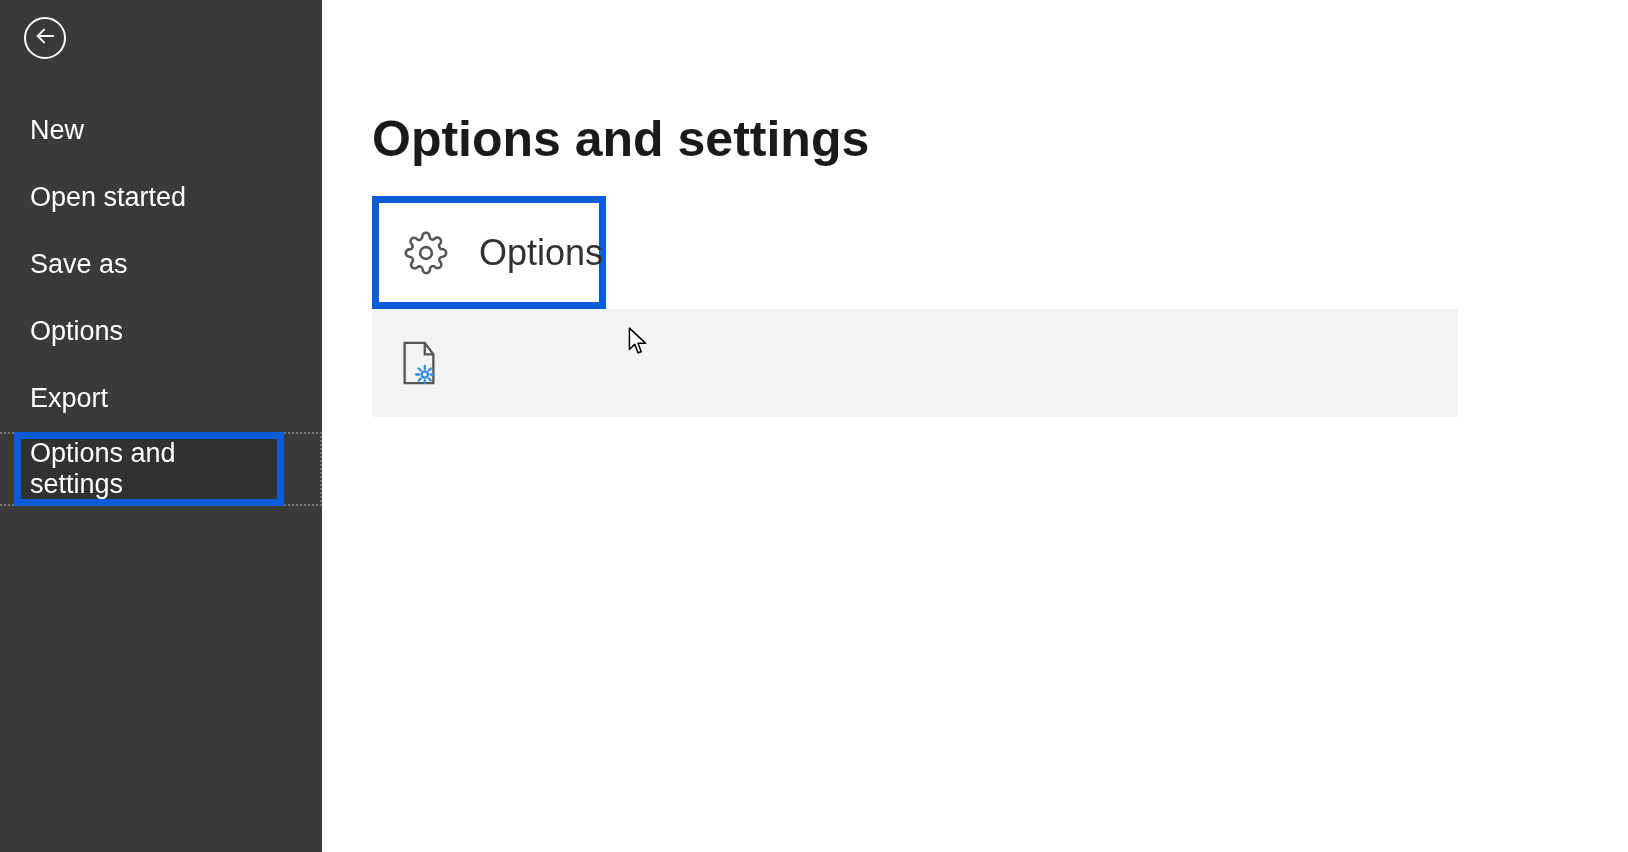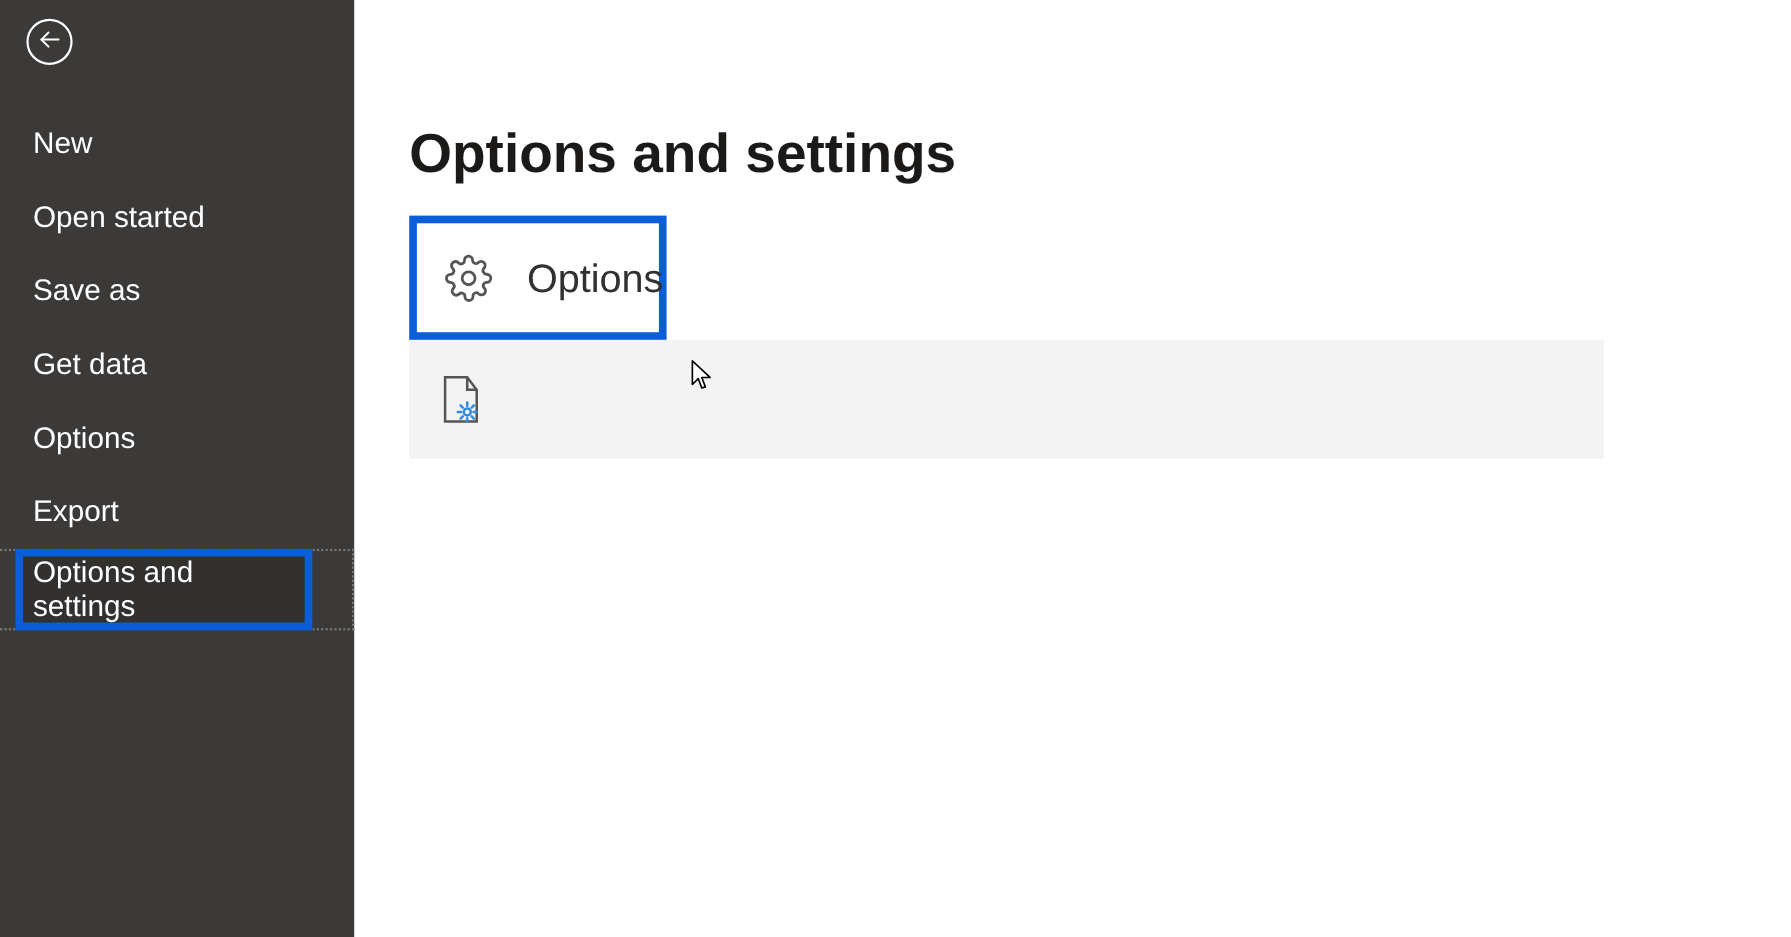--- a/index.html
+++ b/index.html
@@ -129,23 +129,20 @@
   <div class="sidebar-item">
     <span>New</span>
   </div>
   <div class="sidebar-item">
     <span>Open started</span>
   </div>
   <div class="sidebar-item">
     <span>Save as</span>
   </div>
   <div class="sidebar-item">
-    <span>Get data</span>
-  </div>
-  <div class="sidebar-item">
     <span>Options</span>
   </div>
   <div class="sidebar-item">
     <span>Export</span>
   </div>
 
   <div class="sidebar-item-selected-wrap">
     <div class="sidebar-item sidebar-item-selected">
       <span>Options and settings</span>
     </div>

